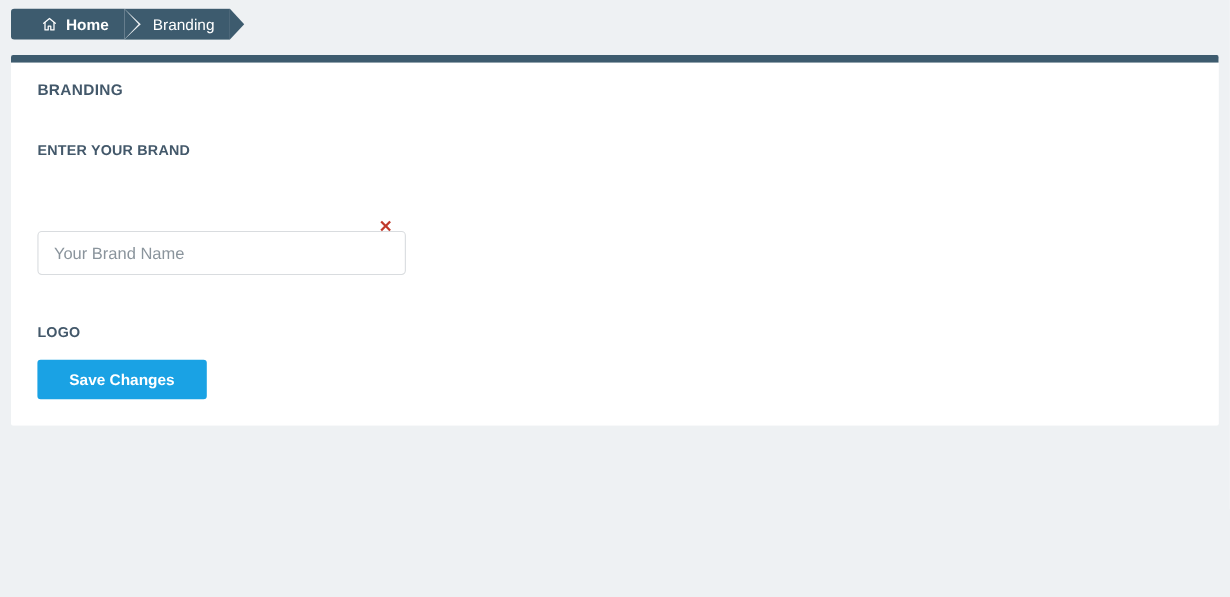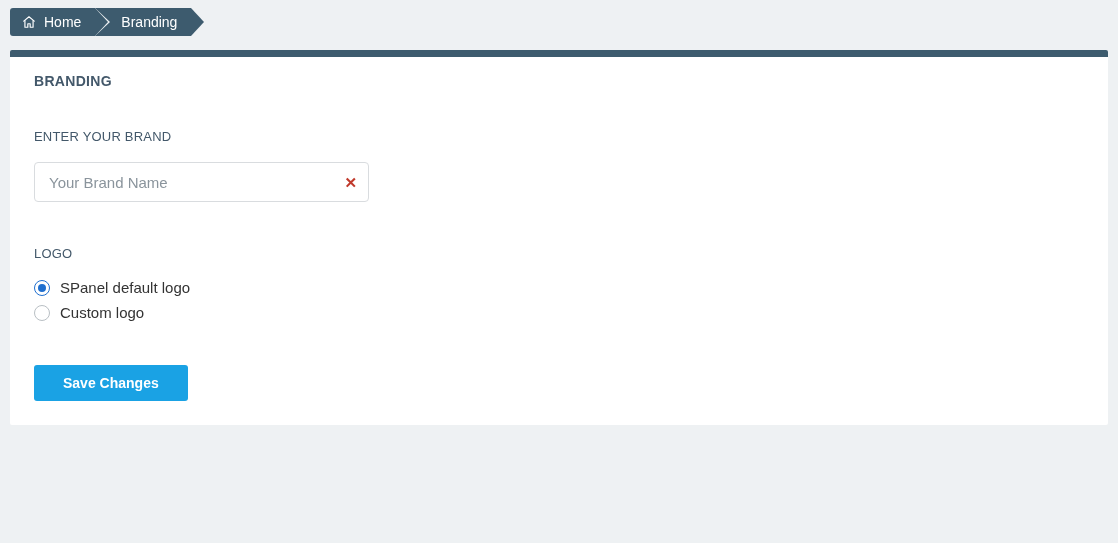--- a/index.html
+++ b/index.html
@@ -24,21 +24,22 @@
     position: relative;
     display: flex;
     align-items: center;
     background: #3d5b6e;
     color: #fff;
     font-size: 14px;
     padding: 0 14px 0 22px;
     border-radius: 3px 0 0 3px;
   }
   .crumb.first {
-    padding-left: 12px;
+    padding-left: 28px;
+    font-weight: bold;
   }
   .crumb.first::after {
     content: "";
     position: absolute;
     right: -13px;
     top: 0;
     width: 0; height: 0;
     border-top: 14px solid transparent;
     border-bottom: 14px solid transparent;
     border-left: 13px solid #3d5b6e;
@@ -84,41 +85,42 @@
   }
   .panel-title {
     font-size: 14px;
     font-weight: 700;
     letter-spacing: .3px;
     color: #43586a;
     margin-bottom: 40px;
   }
   .section-label {
     font-size: 13px;
-    font-weight: 400;
+    font-weight: 700;
     color: #43586a;
     letter-spacing: .2px;
     margin-bottom: 18px;
   }
 
   
   .brand-input-wrap {
     position: relative;
     width: 335px;
     margin-bottom: 44px;
   }
   .brand-input {
     width: 100%;
     height: 40px;
     border: 1px solid #d9dcdf;
     border-radius: 4px;
     padding: 0 38px 0 14px;
     font-size: 15px;
     color: #555;
     background:#fff;
+    margin-top:48px;
   }
   .brand-input::placeholder { color: #8a949c; }
   .clear-x {
     position: absolute;
     right: 12px;
     top: 50%;
     transform: translateY(-50%);
     color: #c0392b;
     font-size: 15px;
     line-height: 1;
@@ -194,28 +196,18 @@
 
     
     <div class="section-label">ENTER YOUR BRAND</div>
     <div class="brand-input-wrap">
       <input class="brand-input" type="text" placeholder="Your Brand Name" style="">
       <span class="clear-x">✕</span>
     </div>
 
     
     <div class="section-label">LOGO</div>
-    <div class="radio-group">
-      <div class="radio-row">
-        <span class="radio-dot checked"></span>
-        <span>SPanel default logo</span>
-      </div>
-      <div class="radio-row">
-        <span class="radio-dot"></span>
-        <span>Custom logo</span>
-      </div>
-    </div>
 
     
 
     <button class="save-btn">Save Changes</button>
   </div>
 </div>
 
 </body></html>

